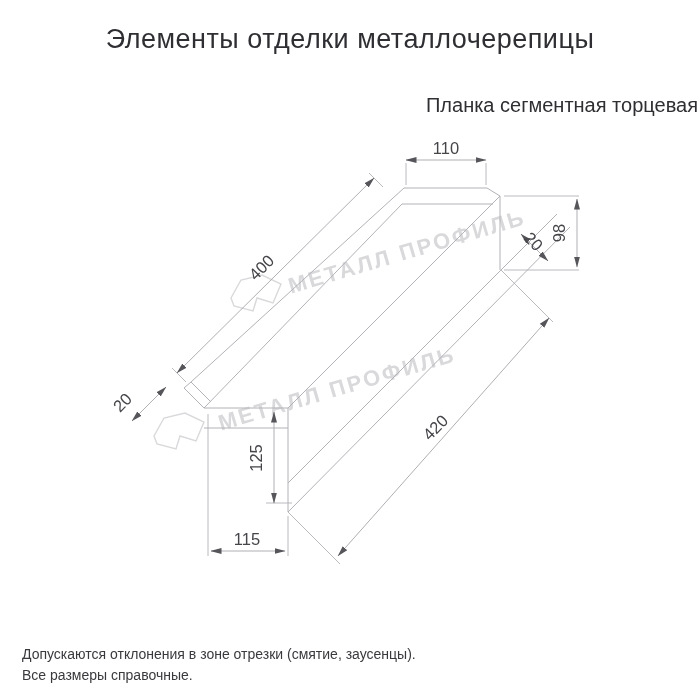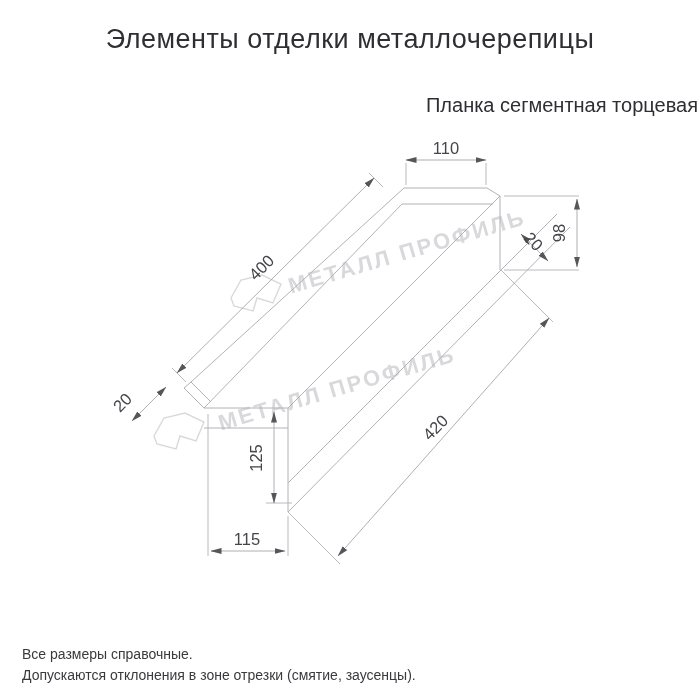--- a/index.html
+++ b/index.html
@@ -111,17 +111,17 @@
     </g>
 
     <g>
       <path class="ext-line" d="M208,414 V556 M288,516 V556"></path>
       <path class="dim-line" d="M211,551 H285" marker-start="url(#ah)" marker-end="url(#ah)"></path>
       <text class="dim-text" x="247" y="545" text-anchor="middle">115</text>
     </g>
   </svg>
 
   <div class="footer-notes">
+    <div>Допускаются отклонения в зоне отрезки (смятие, заусенцы).</div>
     <div>Все размеры справочные.</div>
-    <div>Допускаются отклонения в зоне отрезки (смятие, заусенцы).</div>
   </div>
 
 </div>
 
 </body></html>

